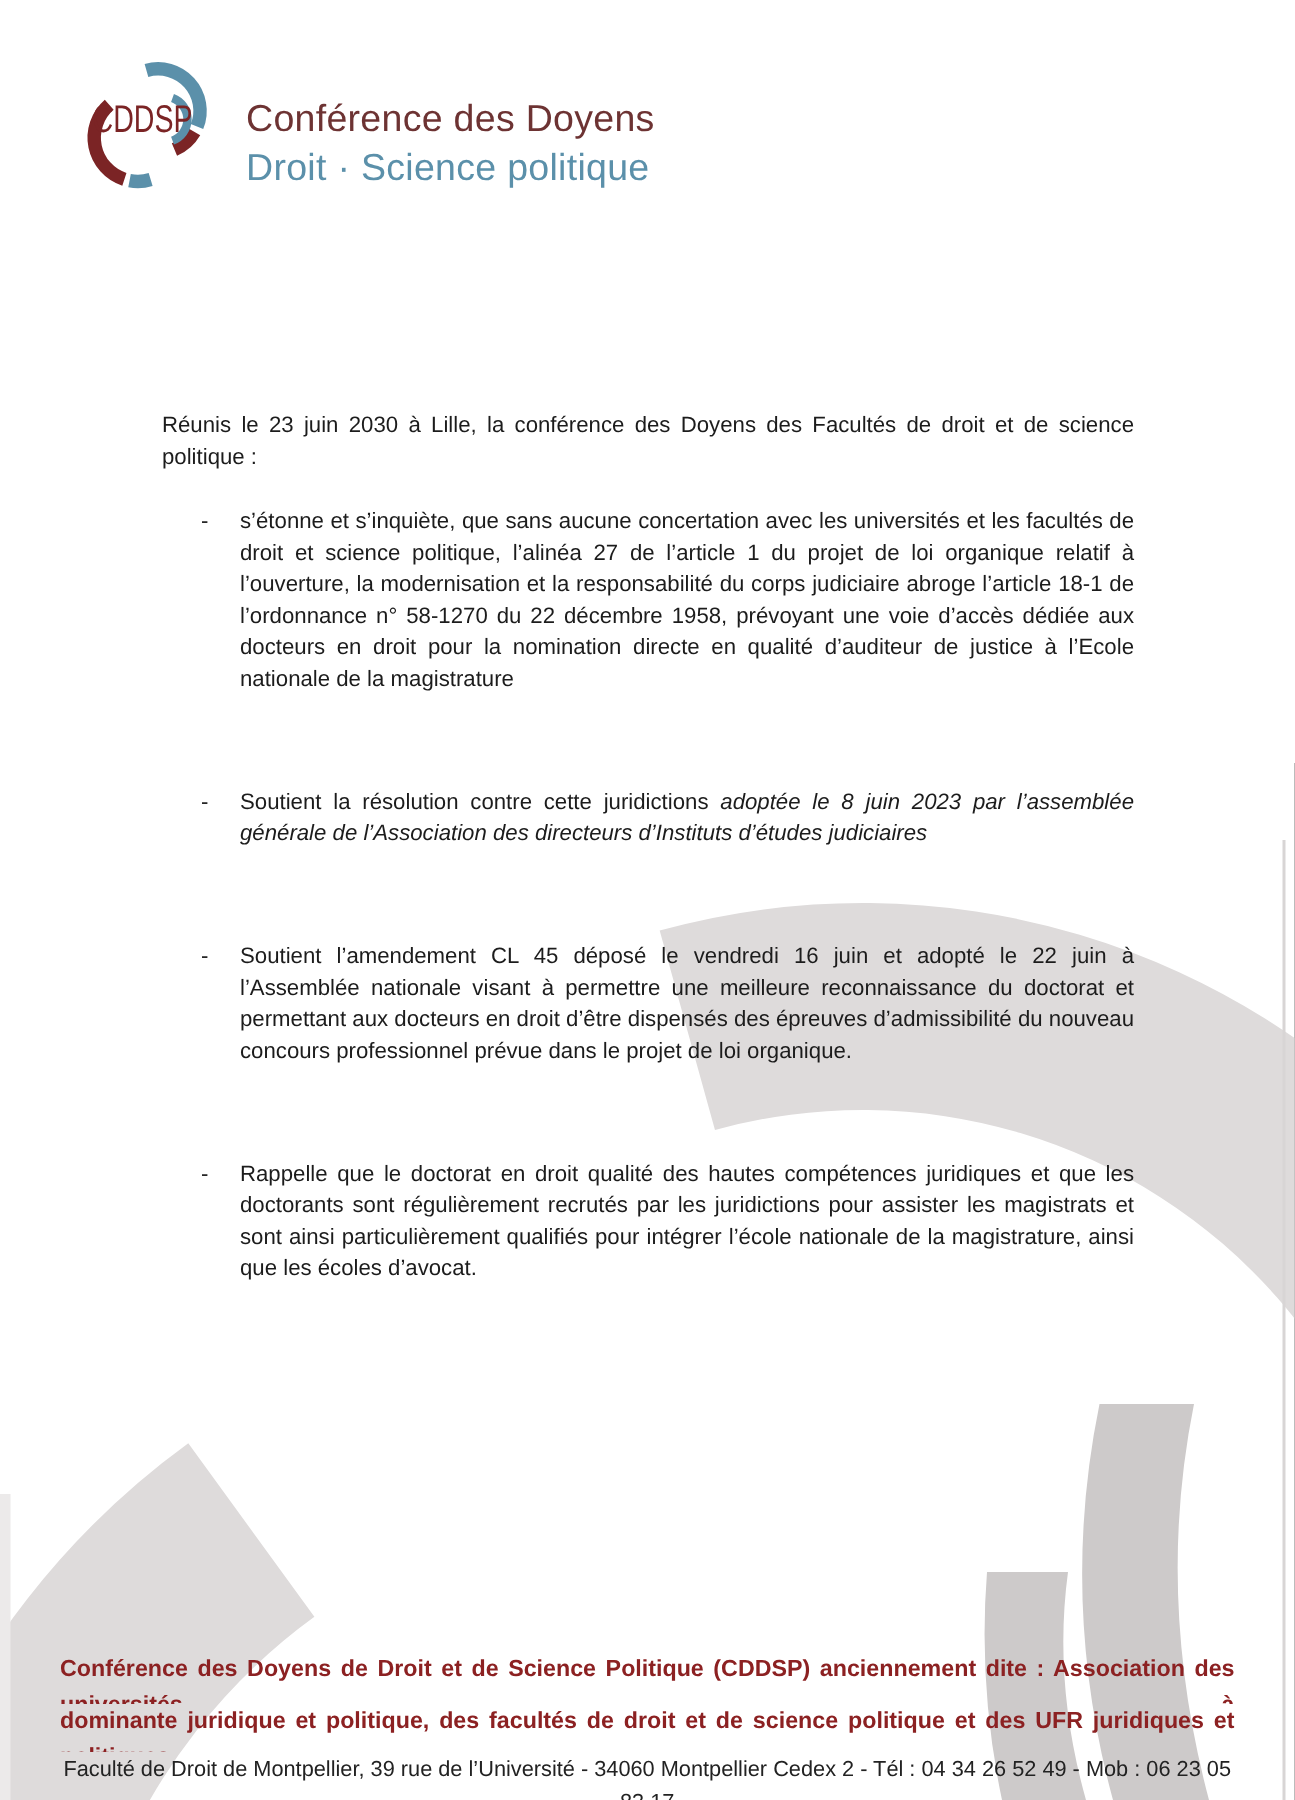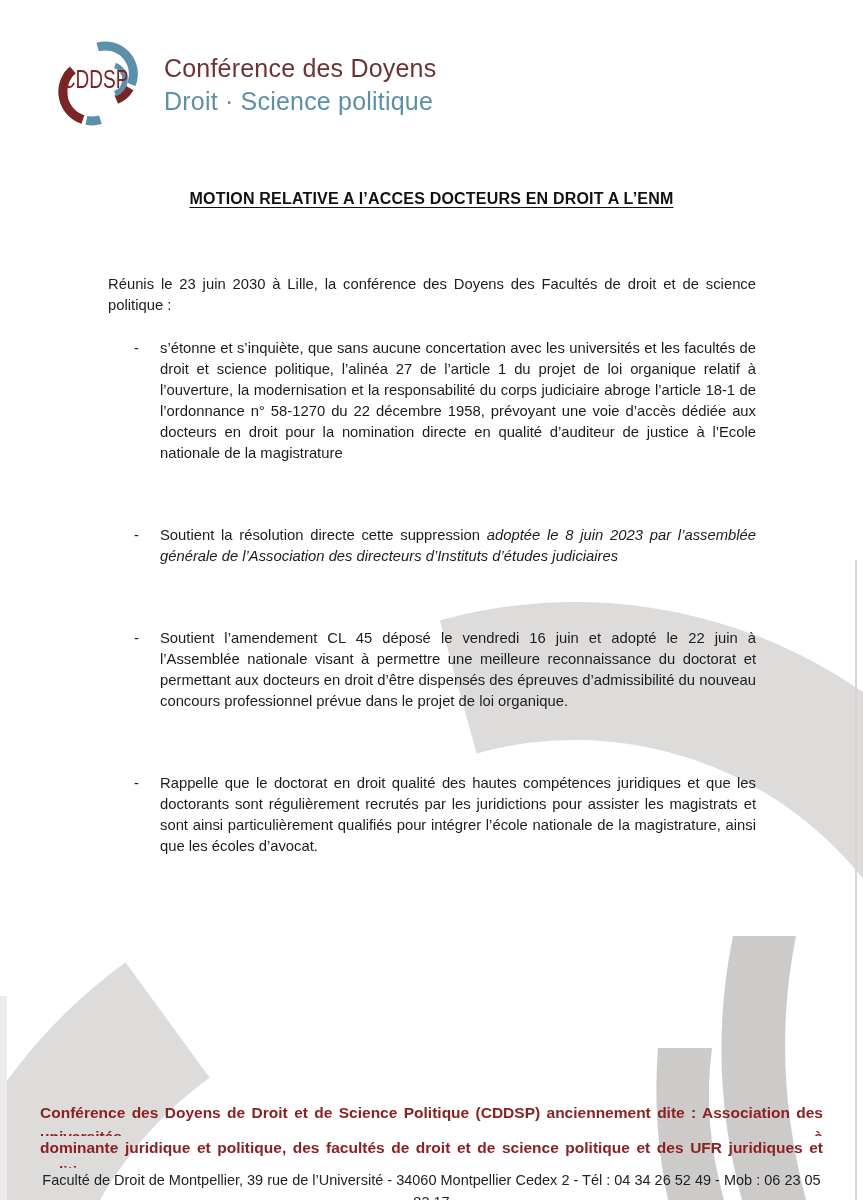--- a/index.html
+++ b/index.html
@@ -10,21 +10,21 @@
     overflow:hidden;
     font-family:"Liberation Sans","DejaVu Sans",sans-serif;
     color:#1c1c1c;
   }
   
   .watermark{
     position:absolute;left:0;top:0;width:863px;height:1200px;
     z-index:0;pointer-events:none;
   }
   
-  .header{position:absolute;left:46px;top:28px;z-index:1;display:flex;align-items:flex-start;}
+  .header{position:absolute;left:46px;top:28px;z-index:1;display:flex;align-items:center;}
   .logo-mark{width:112px;height:112px;display:block;}
   .logo-text{margin-left:6px;margin-top:24px;line-height:33px;font-size:25px;letter-spacing:.2px;}
   .logo-line1{color:var(--text-maroon);}
   .logo-line2{color:var(--blue);}
   
   .title-wrap{position:absolute;left:0;top:190px;width:863px;text-align:center;z-index:1;}
   .title{
     font-size:16px;font-weight:700;color:#111;letter-spacing:.2px;
     text-decoration:underline;text-underline-offset:3px;text-decoration-thickness:1px;
   }
@@ -73,34 +73,31 @@
           <path d="M62.47 30.96 A16 16 0 0 1 62.47 61.04 L60.76 56.34 A11 11 0 0 0 60.76 35.66 Z" fill="#5b90aa"></path>
         </g>
       <text transform="translate(14,53.5) scale(0.74,1)" font-size="23" font-family="Liberation Sans, DejaVu Sans, sans-serif" fill="#7b2425">CDDSP</text>
     </svg>
     <div class="logo-text">
       <div class="logo-line1">Conférence des Doyens</div>
       <div class="logo-line2">Droit · Science politique</div>
     </div>
   </div>
 
-  <div class="title-wrap">
-    <span class="title">MOTION RELATIVE A l’ACCES DOCTEURS EN DROIT A L’ENM</span>
-  </div>
 
   <div class="doc-body">
     <p class="intro">Réunis le 23 juin 2030 à Lille, la conférence des Doyens des Facultés de droit et de science politique :</p>
     <ul class="bullets">
       <li>
         <span class="marker">-</span>
         <span>s’étonne et s’inquiète, que sans aucune concertation avec les universités et les facultés de droit et science politique, l’alinéa 27 de l’article 1 du projet de loi organique relatif à l’ouverture, la modernisation et la responsabilité du corps judiciaire abroge l’article 18-1 de l’ordonnance n° 58-1270 du 22 décembre 1958, prévoyant une voie d’accès dédiée aux docteurs en droit pour la nomination directe en qualité d’auditeur de justice à l’Ecole nationale de la magistrature</span>
       </li>
       <li>
         <span class="marker">-</span>
-        <span>Soutient la résolution directe cette suppression </span><span class="it">adoptée le 8 juin 2023 par l’assemblée générale de l’Association des directeurs d’Instituts d’études judiciaires</span>
+        <span>Soutient la résolution contre cette juridictions </span><span class="it">adoptée le 8 juin 2023 par l’assemblée générale de l’Association des directeurs d’Instituts d’études judiciaires</span>
       </li>
       <li>
         <span class="marker">-</span>
         <span>Soutient l’amendement CL 45 déposé le vendredi 16 juin et adopté le 22 juin à l’Assemblée nationale visant à permettre une meilleure reconnaissance du doctorat et permettant aux docteurs en droit d’être dispensés des épreuves d’admissibilité du nouveau concours professionnel prévue dans le projet de loi organique.</span>
       </li>
       <li>
         <span class="marker">-</span>
         <span>Rappelle que le doctorat en droit qualité des hautes compétences juridiques et que les doctorants sont régulièrement recrutés par les juridictions pour assister les magistrats et sont ainsi particulièrement qualifiés pour intégrer l’école nationale de la magistrature, ainsi que les écoles d’avocat.</span>
       </li>
     </ul>

